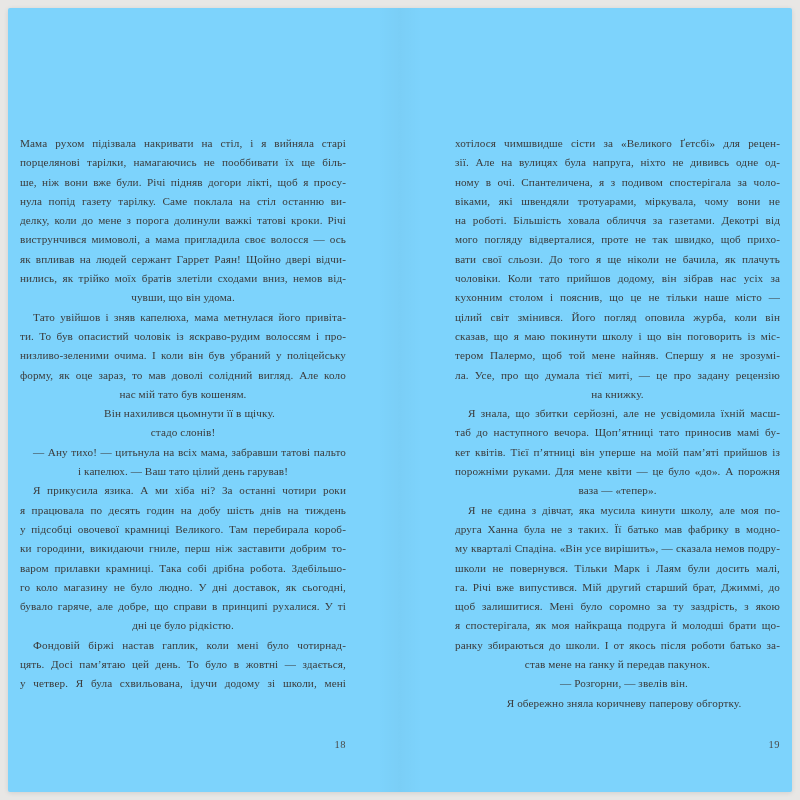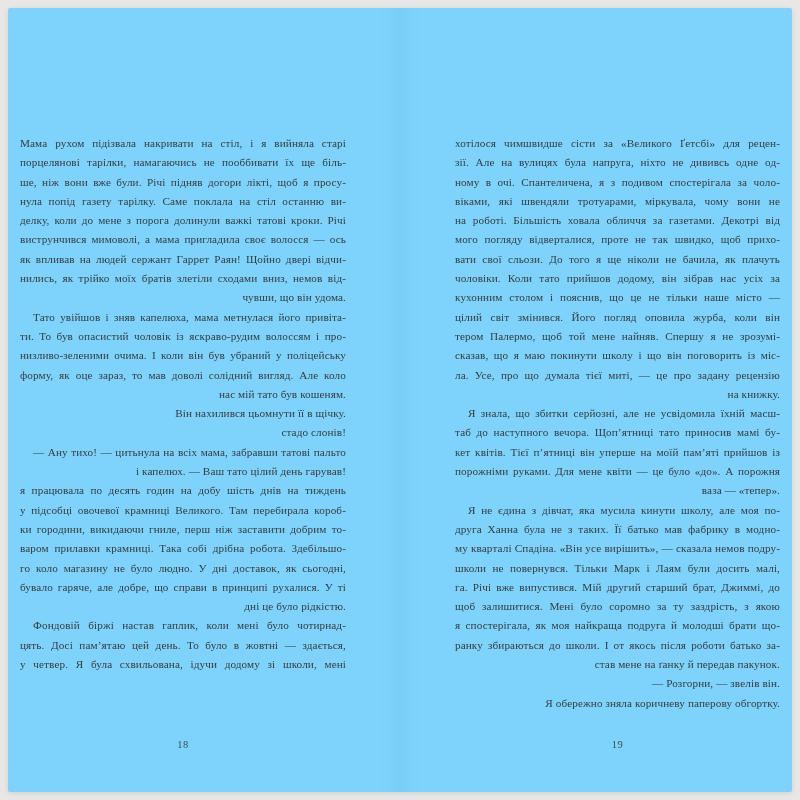--- a/index.html
+++ b/index.html
@@ -39,35 +39,35 @@
     box-sizing: border-box;
   }
   .page.left  { padding: 126px 54px 0 12px; }
   .page.right { padding: 126px 12px 0 55px; }
   .text-block { width: 100%; }
   .line {
     font-size: 11.2px;
     line-height: 19.3px;
     color: #3b3b3b;
     letter-spacing: 0.1px;
-    text-align: right;
+    text-align: center;
     white-space: normal;
   }
   .line.just {
     text-align: justify;
     text-align-last: justify;
   }
   .line.indent { text-indent: 13px; }
   .page-number {
     position: absolute;
     bottom: 42px;
     font-size: 10.5px;
     letter-spacing: 0.5px;
     color: #4a4a4a;
-    text-align: center;
+    text-align: right;
   }
   .page.left  .page-number { left: 12px;  width: calc(100% - 66px); }
   .page.right .page-number { left: 55px;  width: calc(100% - 67px); }
 </style>
 </head>
 <body>
 
 <div class="spread">
   <div class="page left">
     <div class="text-block">
@@ -82,20 +82,21 @@
         <div class="line">чувши, що він удома.</div>
         <div class="line indent just">Тато увійшов і зняв капелюха, мама метнулася його привіта-</div>
         <div class="line just">ти. То був опасистий чоловік із яскраво-рудим волоссям і про-</div>
         <div class="line just">низливо-зеленими очима. І коли він був убраний у поліцейську</div>
         <div class="line just">форму, як оце зараз, то мав доволі солідний вигляд. Але коло</div>
         <div class="line">нас мій тато був кошеням.</div>
         <div class="line indent">Він нахилився цьомнути її в щічку.</div>
         <div class="line">стадо слонів!</div>
         <div class="line indent just">— Ану тихо! — цитьнула на всіх мама, забравши татові пальто</div>
         <div class="line">і капелюх. — Ваш тато цілий день гарував!</div>
+        <div class="line indent just">Я прикусила язика. А ми хіба ні? За останні чотири роки</div>
         <div class="line just">я працювала по десять годин на добу шість днів на тиждень</div>
         <div class="line just">у підсобці овочевої крамниці Великого. Там перебирала короб-</div>
         <div class="line just">ки городини, викидаючи гниле, перш ніж заставити добрим то-</div>
         <div class="line just">варом прилавки крамниці. Така собі дрібна робота. Здебільшо-</div>
         <div class="line just">го коло магазину не було людно. У дні доставок, як сьогодні,</div>
         <div class="line just">бувало гаряче, але добре, що справи в принципі рухалися. У ті</div>
         <div class="line">дні це було рідкістю.</div>
         <div class="line indent just">Фондовій біржі настав гаплик, коли мені було чотирнад-</div>
         <div class="line just">цять. Досі пам’ятаю цей день. То було в жовтні — здається,</div>
         <div class="line just">у четвер. Я була схвильована, ідучи додому зі школи, мені</div>
@@ -107,22 +108,22 @@
         <div class="line just">хотілося чимшвидше сісти за «Великого Ґетсбі» для рецен-</div>
         <div class="line just">зії. Але на вулицях була напруга, ніхто не дививсь одне од-</div>
         <div class="line just">ному в очі. Спантеличена, я з подивом спостерігала за чоло-</div>
         <div class="line just">віками, які швендяли тротуарами, міркувала, чому вони не</div>
         <div class="line just">на роботі. Більшість ховала обличчя за газетами. Декотрі від</div>
         <div class="line just">мого погляду відверталися, проте не так швидко, щоб прихо-</div>
         <div class="line just">вати свої сльози. До того я ще ніколи не бачила, як плачуть</div>
         <div class="line just">чоловіки. Коли тато прийшов додому, він зібрав нас усіх за</div>
         <div class="line just">кухонним столом і пояснив, що це не тільки наше місто —</div>
         <div class="line just">цілий світ змінився. Його погляд оповила журба, коли він</div>
+        <div class="line just">сказав, що я маю покинути школу і що він поговорить із міс-</div>
         <div class="line just">тером Палермо, щоб той мене найняв. Спершу я не зрозумі-</div>
-        <div class="line just">сказав, що я маю покинути школу і що він поговорить із міс-</div>
         <div class="line just">ла. Усе, про що думала тієї миті, — це про задану рецензію</div>
         <div class="line">на книжку.</div>
         <div class="line indent just">Я знала, що збитки серйозні, але не усвідомила їхній масш-</div>
         <div class="line just">таб до наступного вечора. Щоп’ятниці тато приносив мамі бу-</div>
         <div class="line just">кет квітів. Тієї п’ятниці він уперше на моїй пам’яті прийшов із</div>
         <div class="line just">порожніми руками. Для мене квіти — це було «до». А порожня</div>
         <div class="line">ваза — «тепер».</div>
         <div class="line indent just">Я не єдина з дівчат, яка мусила кинути школу, але моя по-</div>
         <div class="line just">друга Ханна була не з таких. Її батько мав фабрику в модно-</div>
         <div class="line just">му кварталі Спадіна. «Він усе вирішить», — сказала немов подру-</div>

